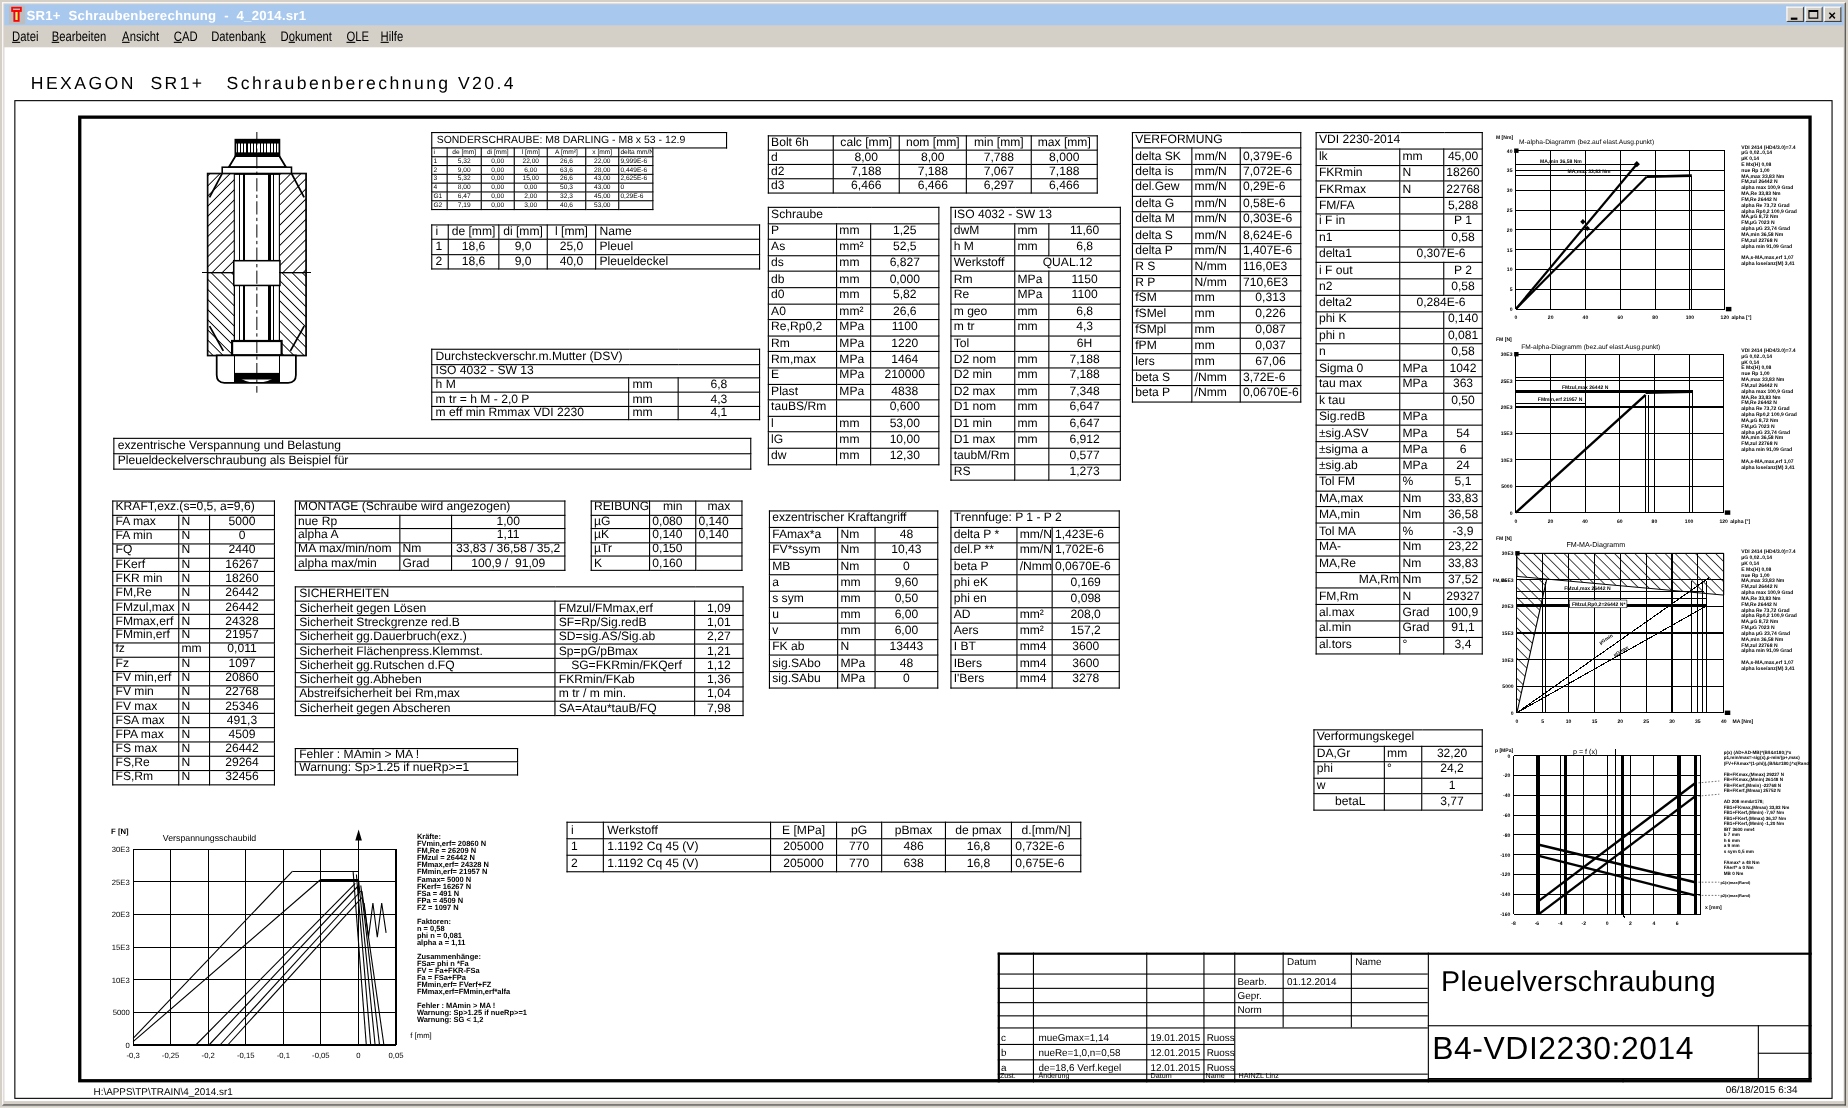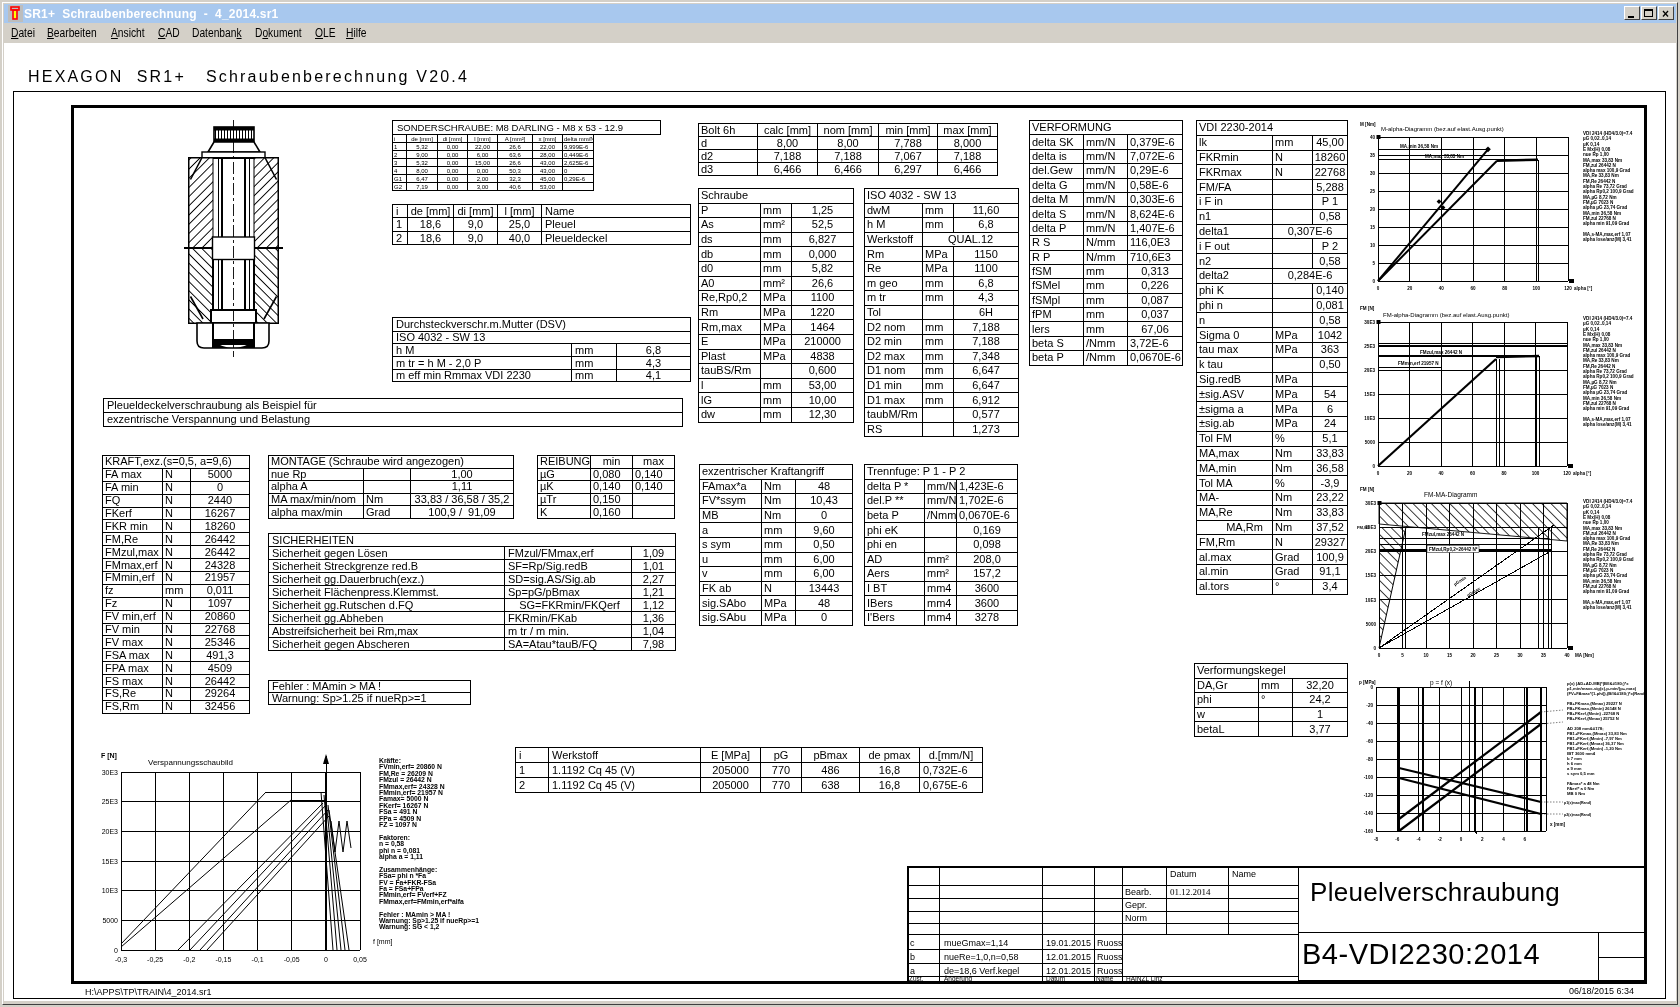--- a/index.html
+++ b/index.html
@@ -187,24 +187,24 @@
           <td style="text-align:center;">4,1</td>
         </tr>
       </tbody>
     </table>
 <table class="t" style="left:99px;top:355px;width:579px;font-size:11px">
       <colgroup>
         <col style="width:579px">
       </colgroup>
       <tbody>
         <tr style="height:14px">
+          <td style="text-align:left;padding-left:3px;">exzentrische Verspannung und Belastung</td>
+        </tr>
+        <tr style="height:14px">
           <td style="text-align:left;padding-left:3px;">Pleueldeckelverschraubung als Beispiel für</td>
-        </tr>
-        <tr style="height:14px">
-          <td style="text-align:left;padding-left:3px;">exzentrische Verspannung und Belastung</td>
         </tr>
       </tbody>
     </table>
 <table class="t" style="left:98px;top:412px;width:147px;font-size:11px">
       <colgroup>
         <col style="width:60px">
         <col style="width:28px">
         <col style="width:59px">
       </colgroup>
       <tbody>
@@ -1004,21 +1004,21 @@
           <td style="text-align:left;padding-left:2px;">MA-</td>
           <td style="text-align:left;padding-left:2px;">Nm</td>
           <td style="text-align:center;">23,22</td>
         </tr>
         <tr style="height:14.8px">
           <td style="text-align:left;padding-left:2px;">MA,Re</td>
           <td style="text-align:left;padding-left:2px;">Nm</td>
           <td style="text-align:center;">33,83</td>
         </tr>
         <tr style="height:14.8px">
-          <td style="text-align:center;padding-left:20px;">MA,Rm</td>
+          <td style="text-align:right;padding-left:20px;">MA,Rm</td>
           <td style="text-align:left;padding-left:2px;">Nm</td>
           <td style="text-align:center;">37,52</td>
         </tr>
         <tr style="height:14.8px">
           <td style="text-align:left;padding-left:2px;">FM,Rm</td>
           <td style="text-align:left;padding-left:2px;">N</td>
           <td style="text-align:center;">29327</td>
         </tr>
         <tr style="height:14.8px">
           <td style="text-align:left;padding-left:2px;">al.max</td>
@@ -1096,21 +1096,21 @@
           <td style="text-align:left;padding-left:2px;">phi</td>
           <td style="text-align:left;padding-left:2px;">°</td>
           <td style="text-align:center;">24,2</td>
         </tr>
         <tr style="height:14.6px">
           <td style="text-align:left;padding-left:2px;">w</td>
           <td style="text-align:left;padding-left:2px;"></td>
           <td style="text-align:center;">1</td>
         </tr>
         <tr style="height:14.6px">
-          <td style="text-align:left;padding-left:2px;">betaL</td>
+          <td style="text-align:center;padding-left:2px;">betaL</td>
           <td style="text-align:left;padding-left:2px;"></td>
           <td style="text-align:center;">3,77</td>
         </tr>
       </tbody>
     </table>
 <div class="abs" style="left:903px;top:823px;width:740px;height:2px;background:#000"></div>
 <div class="abs" style="left:903px;top:823px;width:2px;height:118px;background:#000"></div>
 <div class="abs" style="left:935px;top:823px;width:1px;height:118px;background:#000"></div>
 <div class="abs" style="left:1038px;top:823px;width:1px;height:118px;background:#000"></div>
 <div class="abs" style="left:1090px;top:823px;width:1px;height:118px;background:#000"></div>
@@ -1127,21 +1127,21 @@
 <div class="abs" style="left:903px;top:920px;width:215px;height:1px;background:#000"></div>
 <div class="abs" style="left:903px;top:933px;width:391px;height:1px;background:#000"></div>
 <div class="abs" style="left:1294px;top:889px;width:349px;height:1px;background:#000"></div>
 <div class="abs" style="left:1294px;top:937px;width:349px;height:1px;background:#000"></div>
 <div class="abs" style="left:1594px;top:889px;width:1px;height:48px;background:#000"></div>
 <div class="abs" style="left:1594px;top:914px;width:49px;height:1px;background:#000"></div>
 <div class="abs" style="left:1471px;top:937px;width:1px;height:4px;background:#000"></div>
 <div class="abs" style="left:1166px;top:826px;font-size:9px;">Datum</div>
 <div class="abs" style="left:1228px;top:826px;font-size:9px;">Name</div>
 <div class="abs" style="left:1121px;top:844px;font-size:9px;">Bearb.</div>
-<div class="abs" style="left:1166px;top:844px;font-size:9px;font-family:Liberation Serif, serif;">01.12.2014</div>
+<div class="abs" style="left:1166px;top:844px;font-size:9px;">01.12.2014</div>
 <div class="abs" style="left:1121px;top:857px;font-size:9px;">Gepr.</div>
 <div class="abs" style="left:1121px;top:870px;font-size:9px;">Norm</div>
 <div class="abs" style="left:906px;top:895px;font-size:9px;">c</div>
 <div class="abs" style="left:940px;top:895px;font-size:9px;">mueGmax=1,14</div>
 <div class="abs" style="left:1042px;top:895px;font-size:9px;">19.01.2015</div>
 <div class="abs" style="left:1093px;top:895px;font-size:9px;">Ruoss</div>
 <div class="abs" style="left:906px;top:909px;font-size:9px;">b</div>
 <div class="abs" style="left:940px;top:909px;font-size:9px;">nueRe=1,0,n=0,58</div>
 <div class="abs" style="left:1042px;top:909px;font-size:9px;">12.01.2015</div>
 <div class="abs" style="left:1093px;top:909px;font-size:9px;">Ruoss</div>

